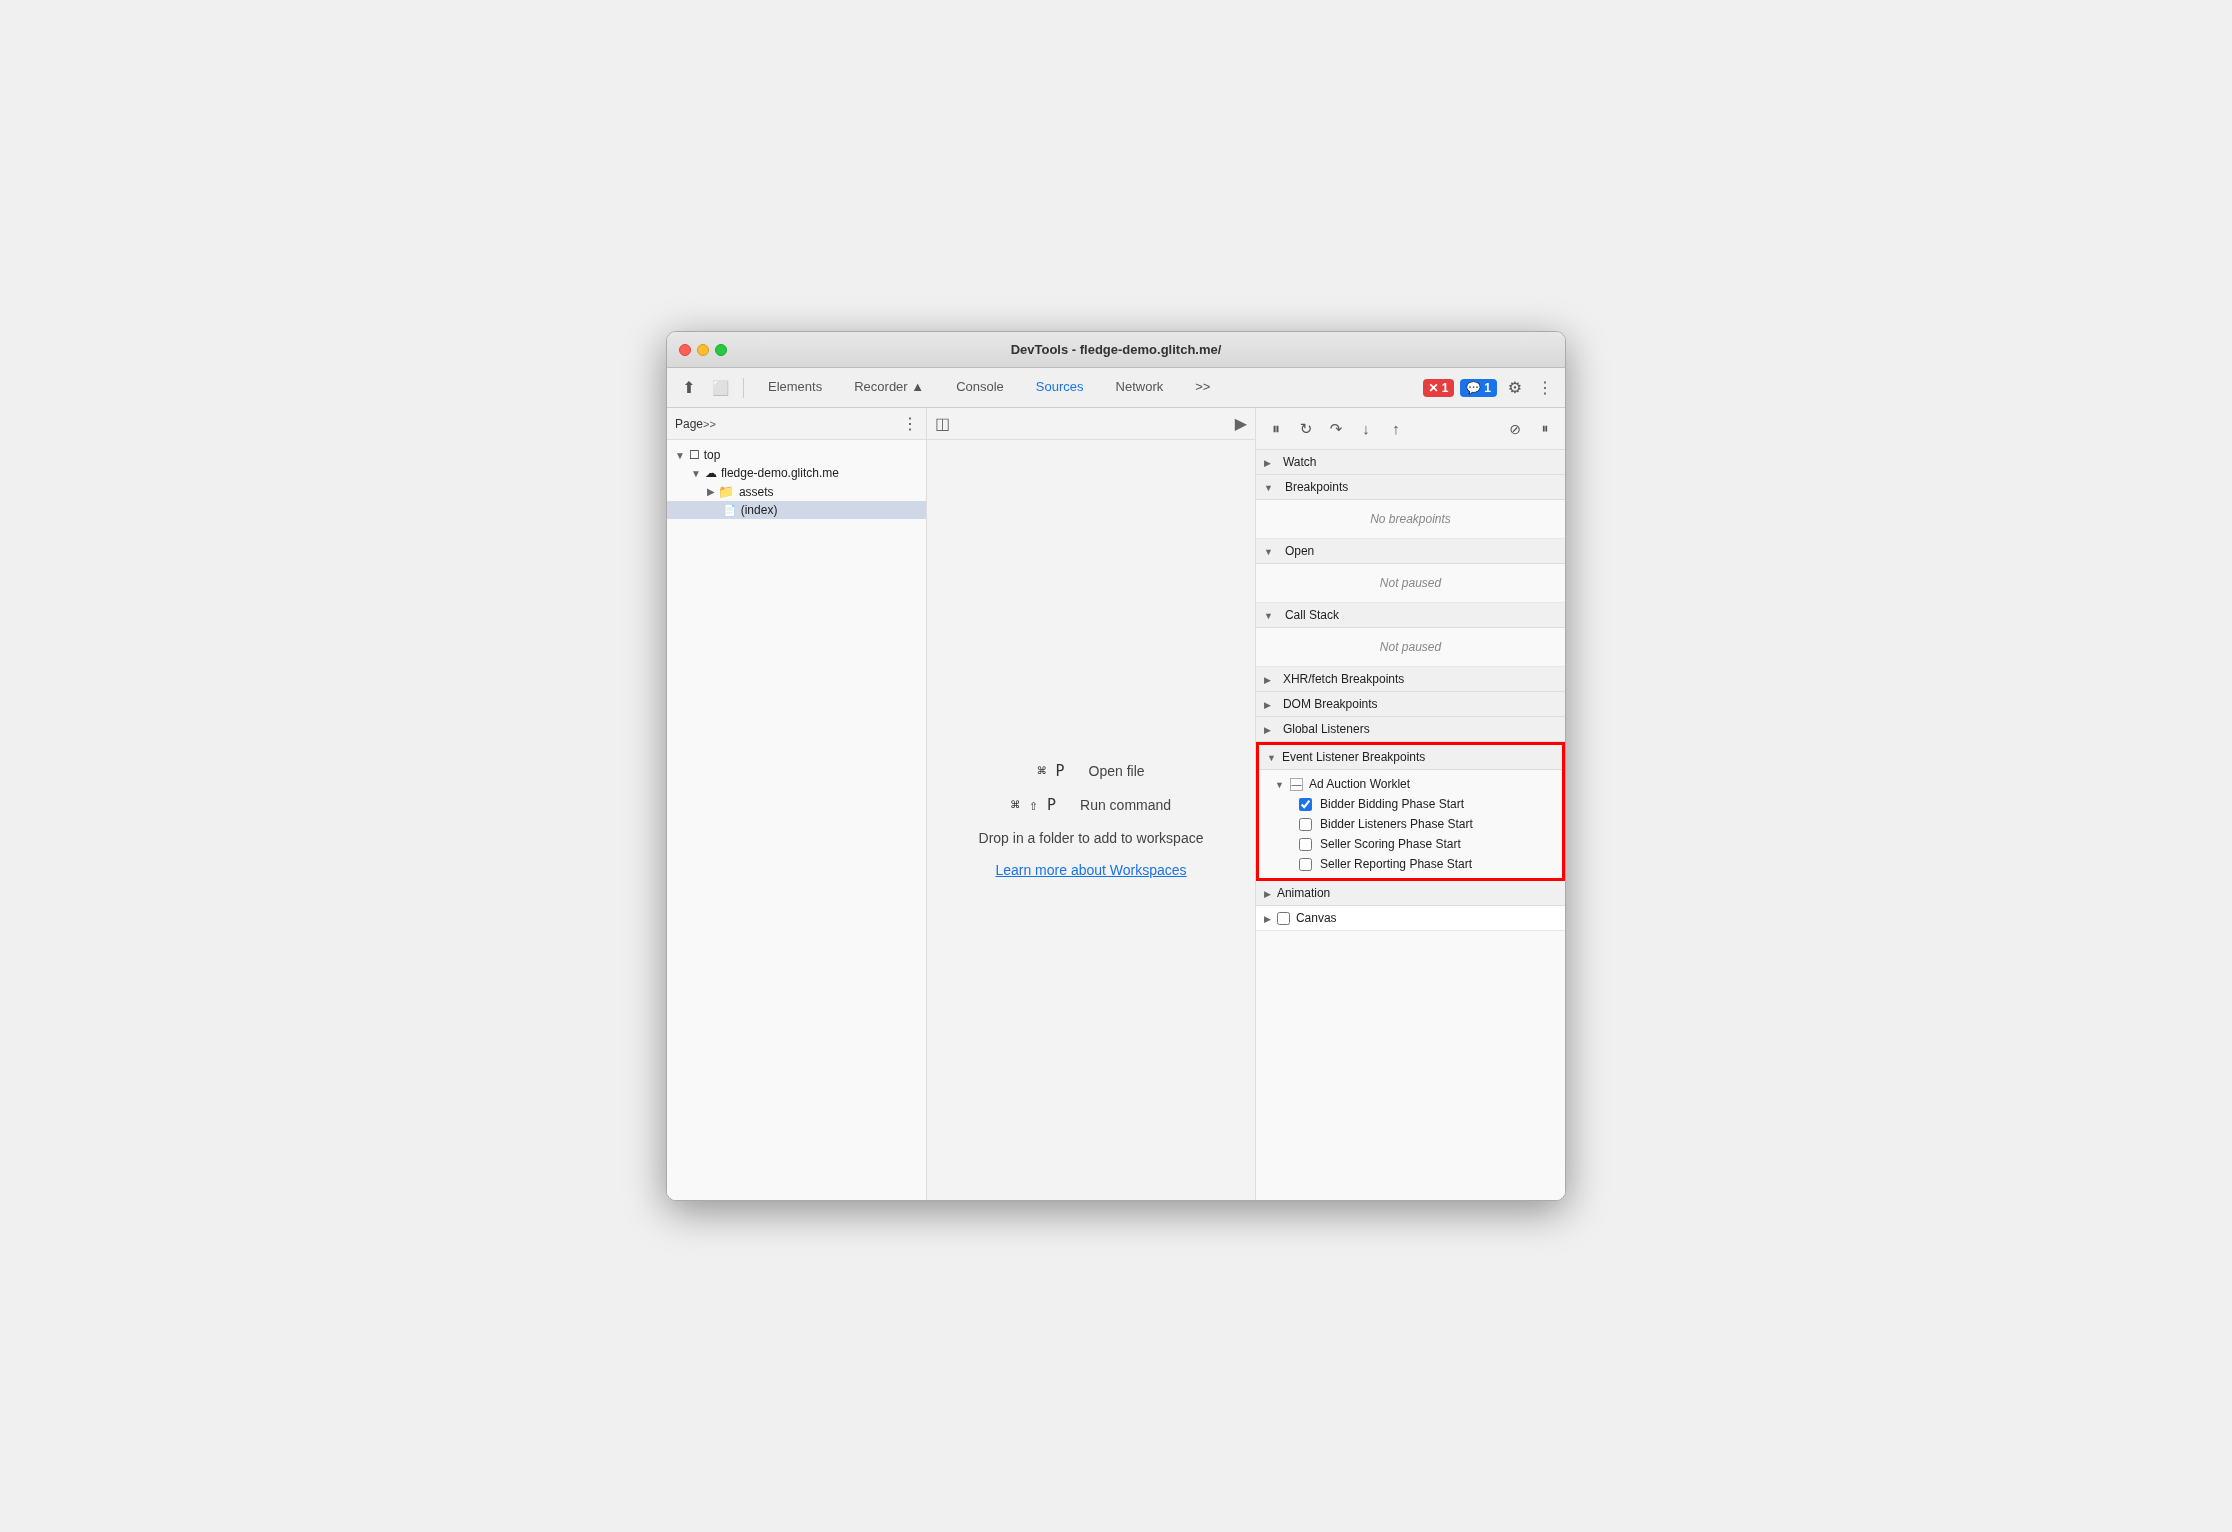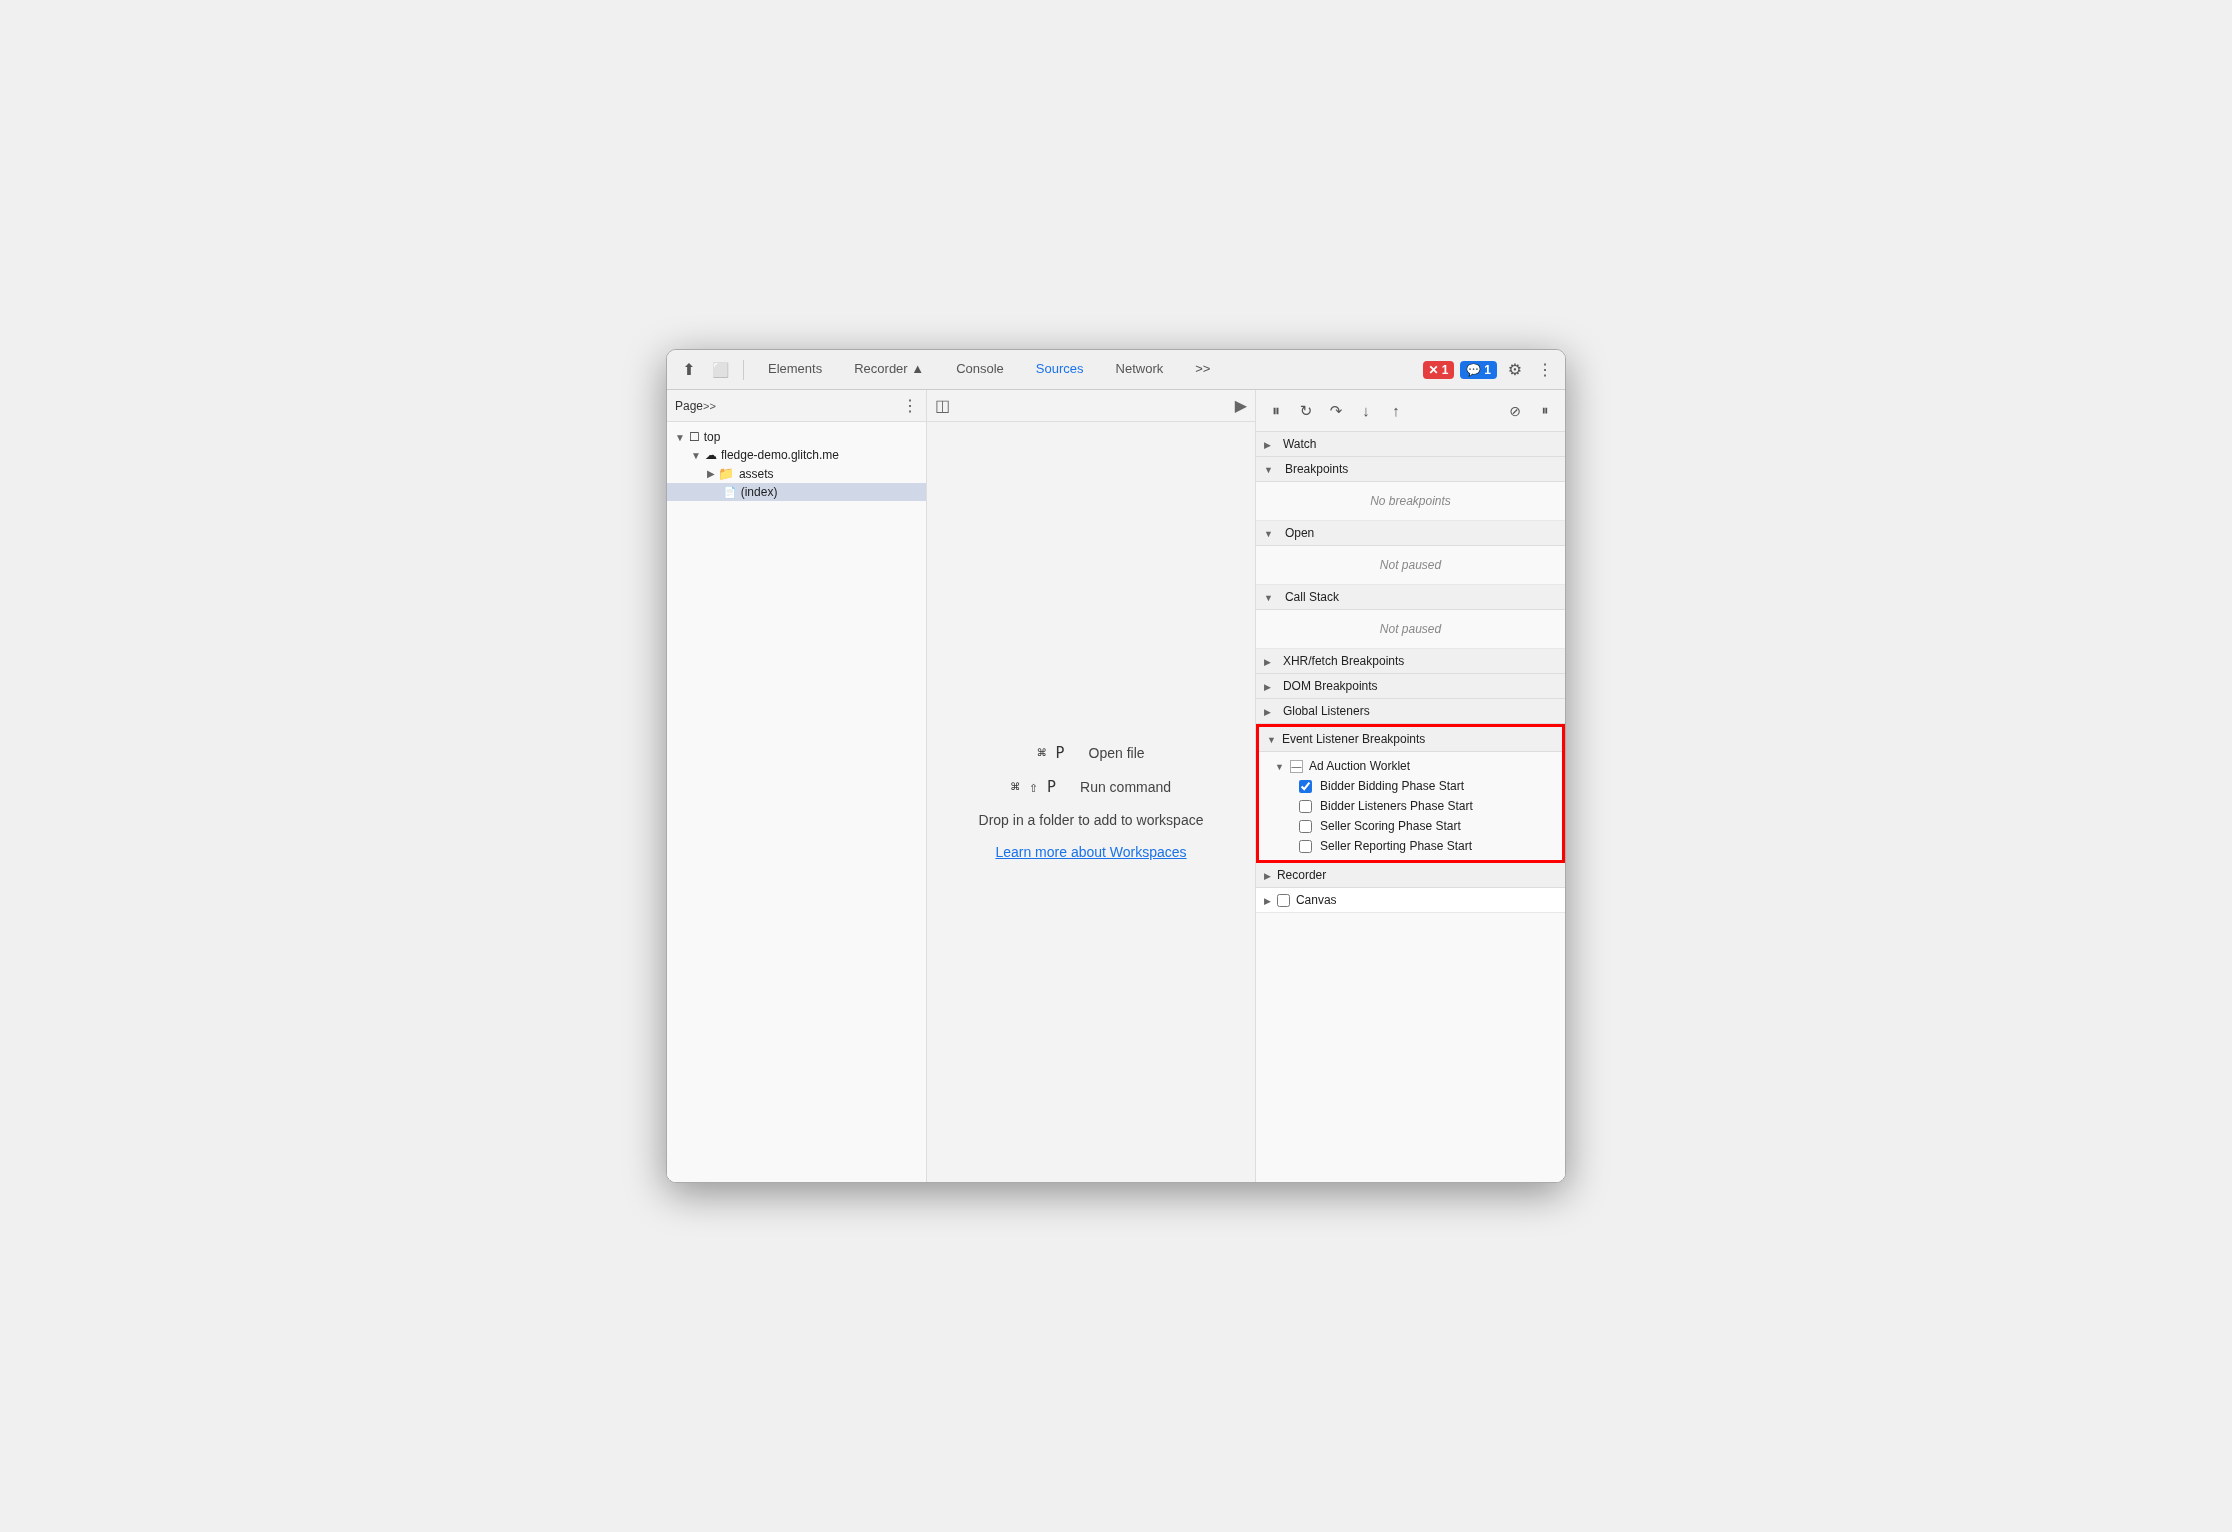--- a/index.html
+++ b/index.html
@@ -340,20 +340,28 @@
       font-size: 12px;
       color: #222;
       gap: 6px;
     }
   </style>
 </head>
 <body>
 
 <div class="window">
 
+  <div class="titlebar">
+    <div class="traffic-lights">
+      <div class="traffic-light tl-red"></div>
+      <div class="traffic-light tl-yellow"></div>
+      <div class="traffic-light tl-green"></div>
+    </div>
+    <span class="titlebar-title">DevTools - fledge-demo.glitch.me/</span>
+  </div>
 
   <div class="toolbar">
     <div class="toolbar-icon" style="font-size:16px;">⬆</div>
     <div class="toolbar-icon" style="font-size:14px;">⬜</div>
     <div class="toolbar-sep"></div>
     <div class="tabs">
       <div class="tab">Elements</div>
       <div class="tab">
         <span>Recorder ▲</span>
       </div>
@@ -524,21 +532,21 @@
 
             <div class="checkbox-item">
               <input type="checkbox" style="">
               <span>Seller Reporting Phase Start</span>
             </div>
           </div>
         </div>
 
         <div class="animation-row">
           <span class="chevron-right"></span>
-          <span>Recorder</span>
+          <span>Animation</span>
         </div>
 
         <div class="canvas-row">
           <span class="chevron-right"></span>
           <input type="checkbox" style="">
           <span>Canvas</span>
         </div>
 
       </div>
     </div>

